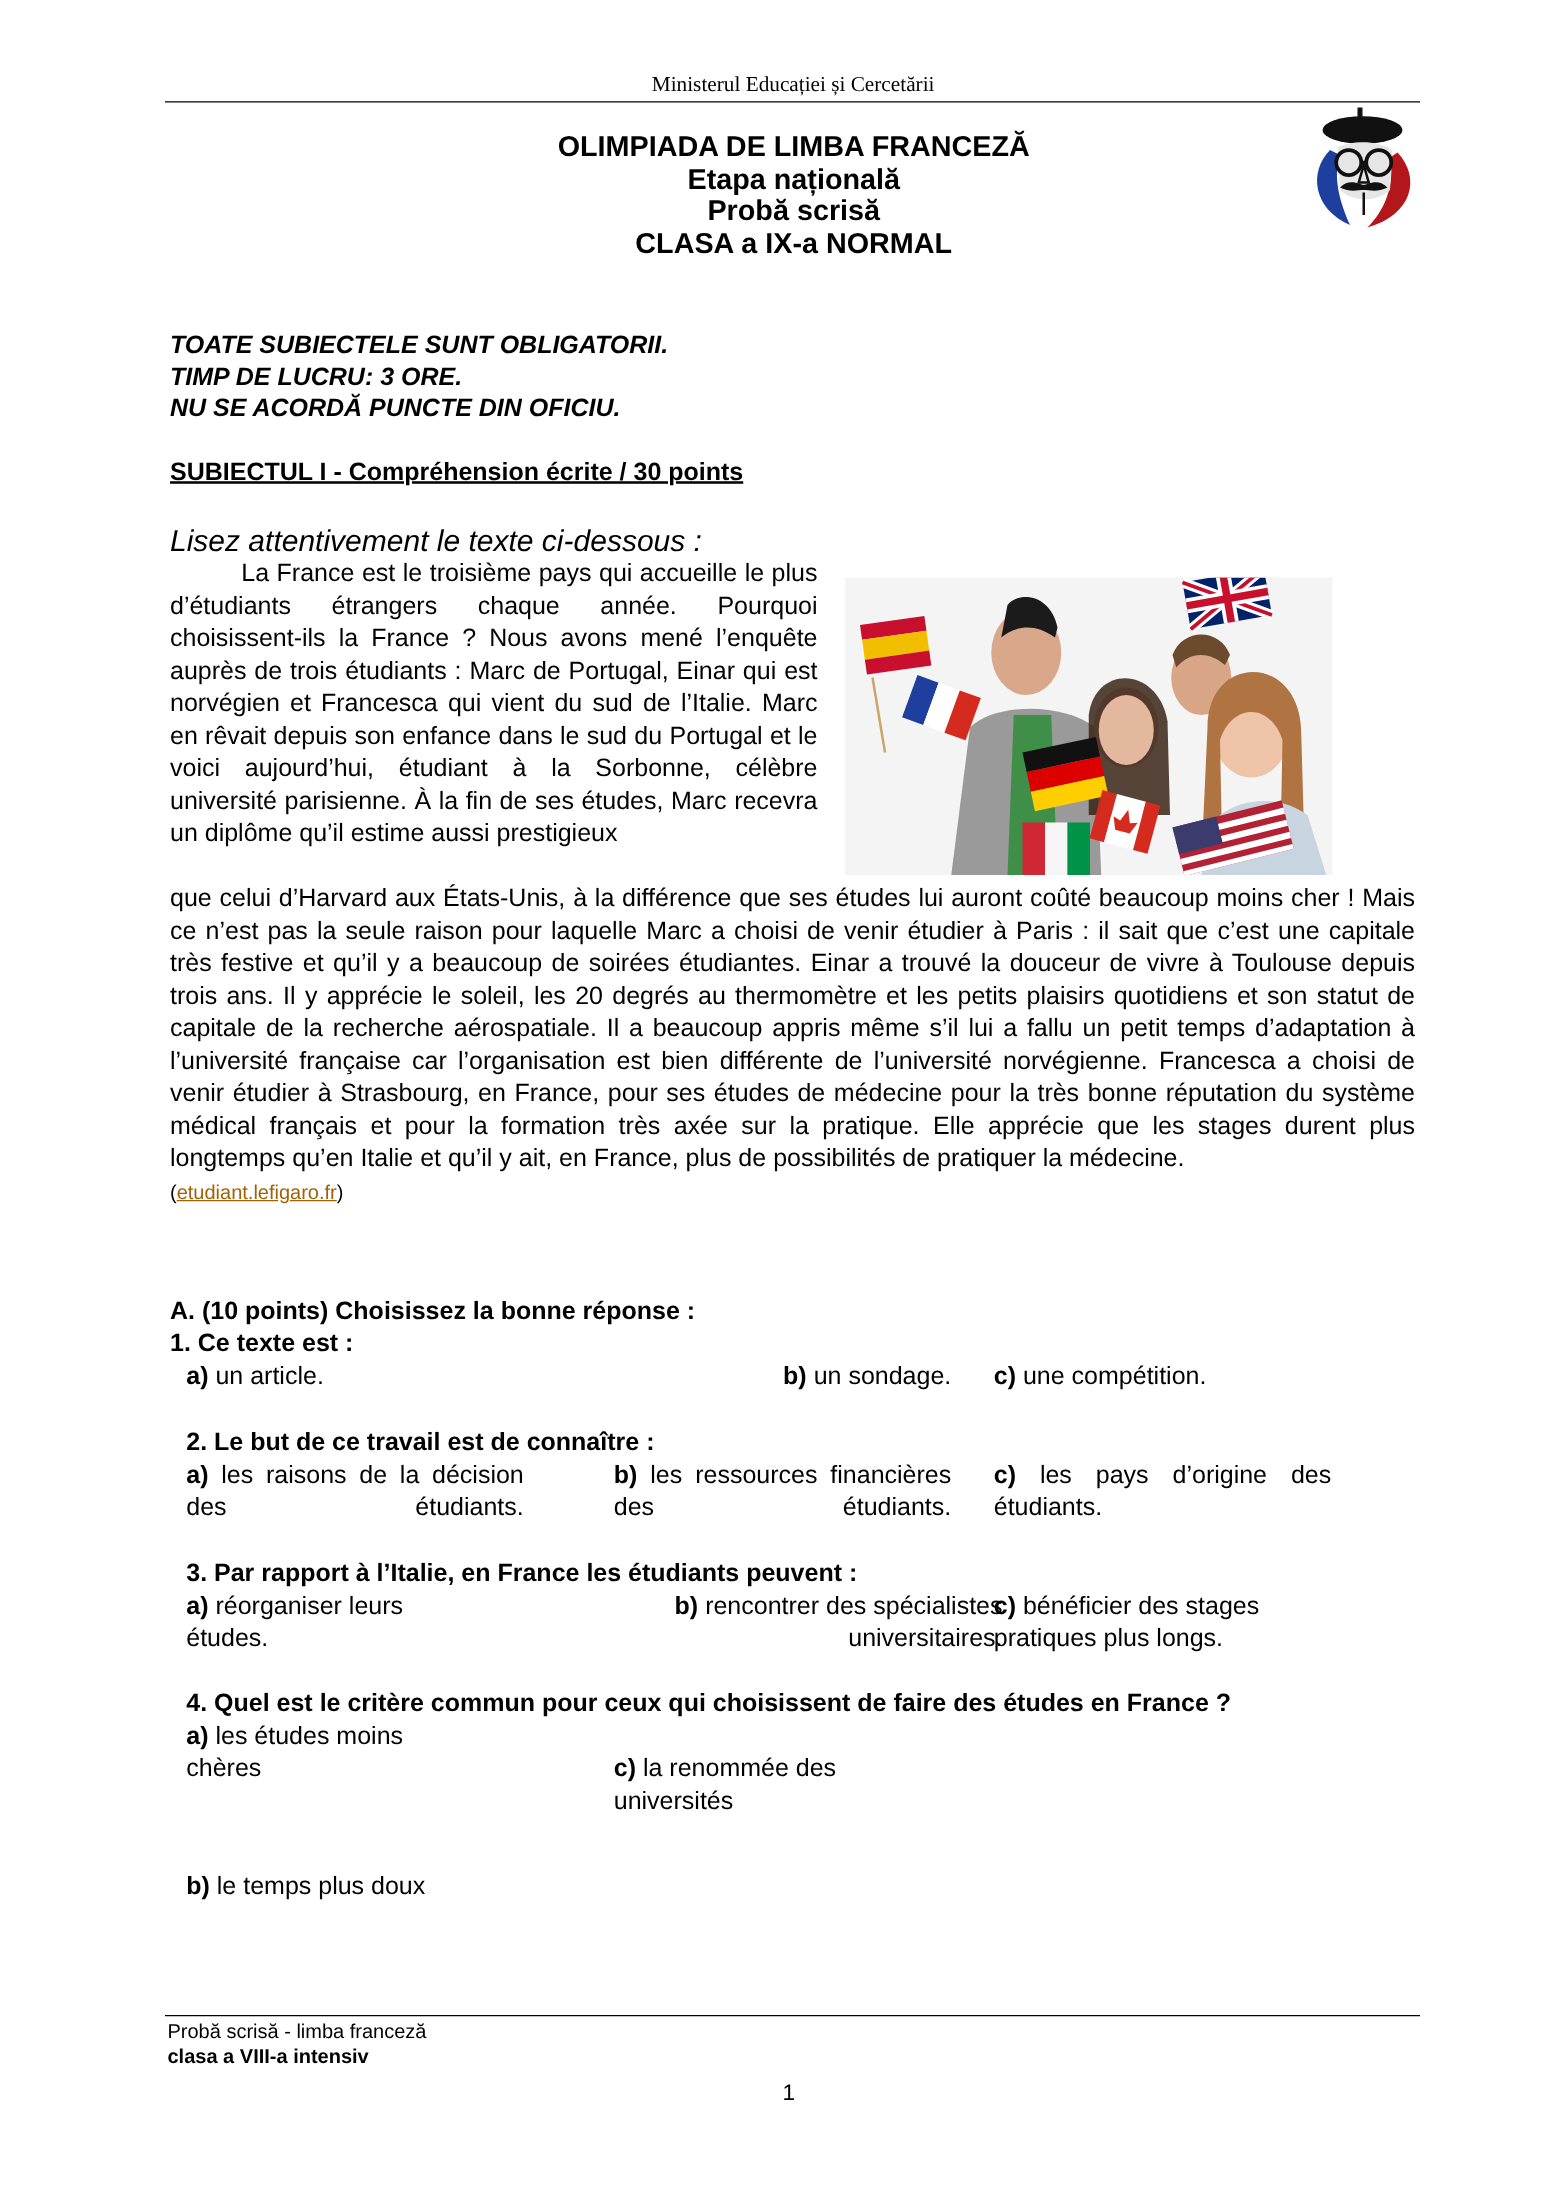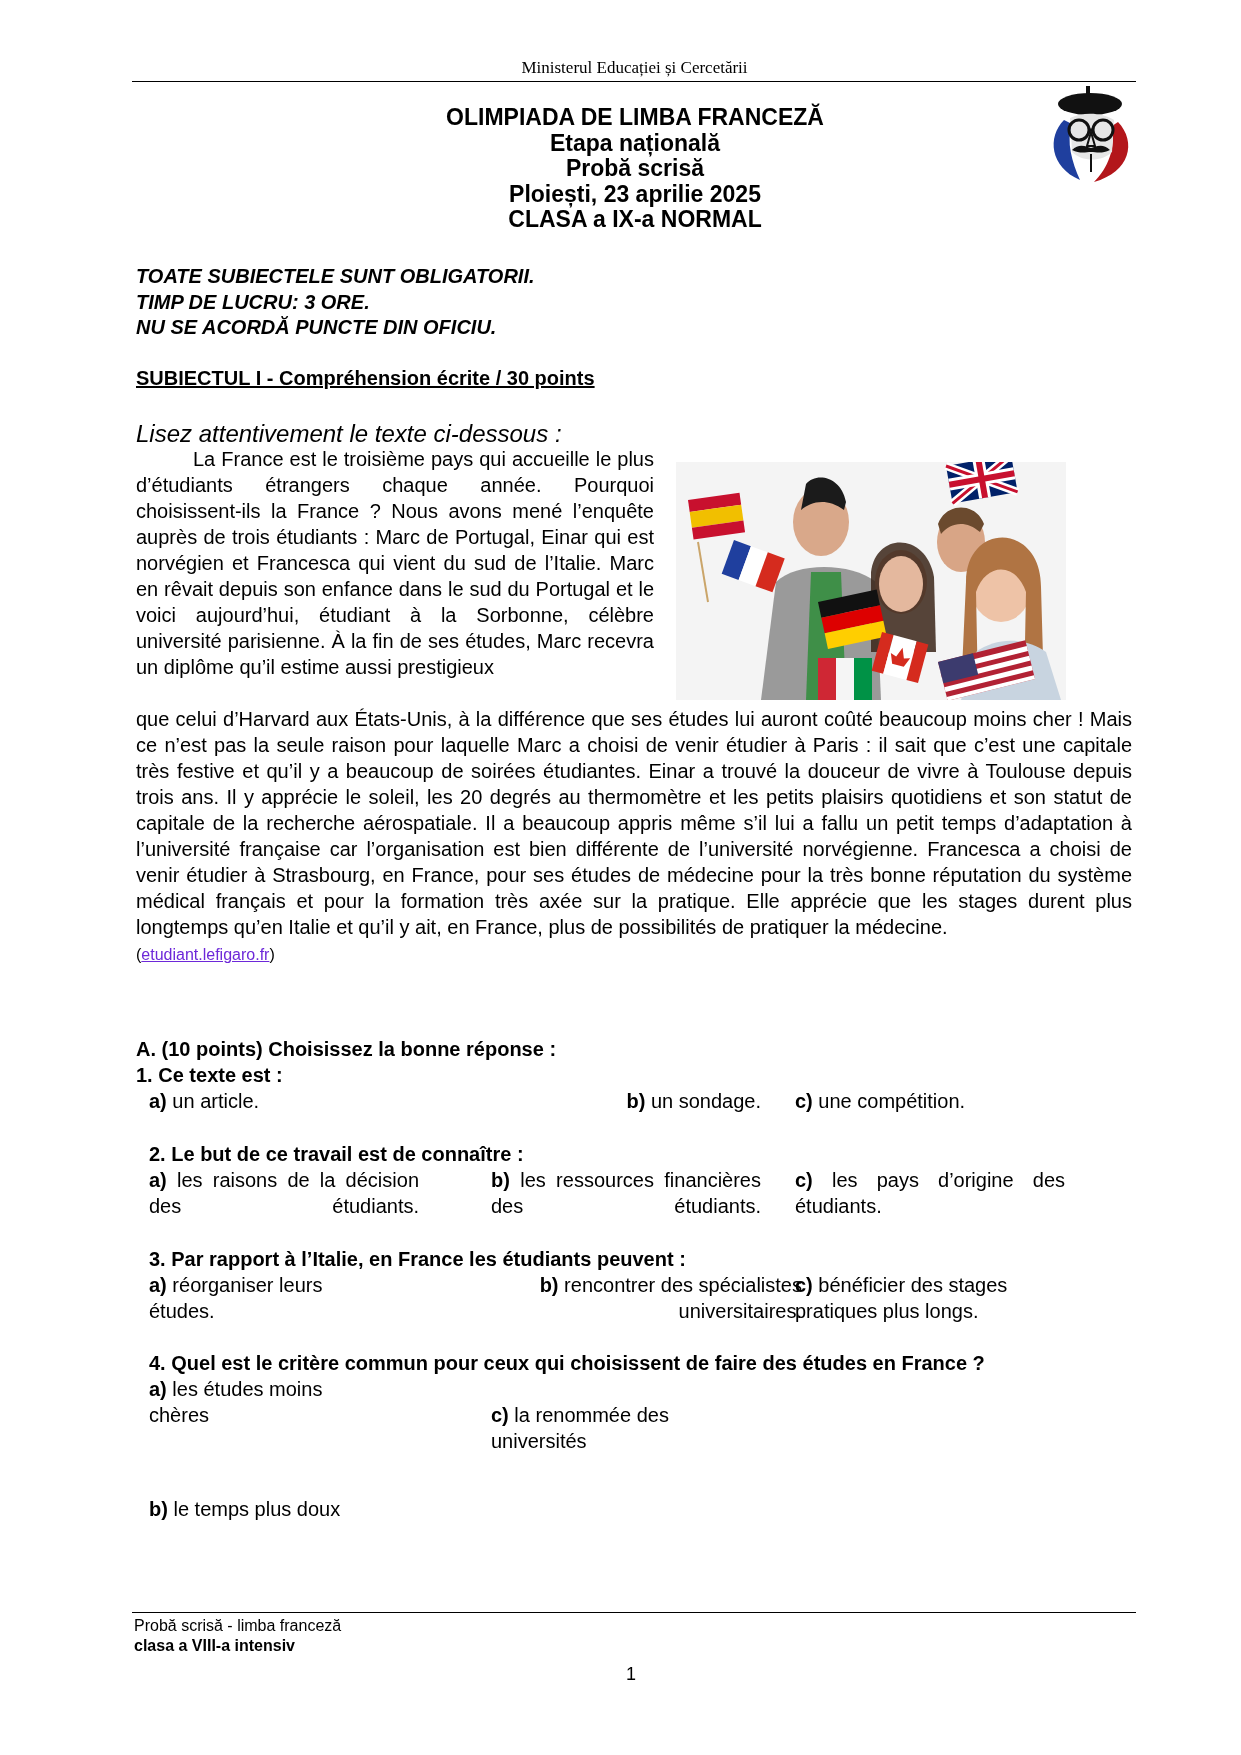--- a/index.html
+++ b/index.html
@@ -9,21 +9,21 @@
     .logo { position: absolute; top: 82px; left: 1042px; width: 100px; height: 110px; }
     .title-block { position: absolute; top: 105px; left: 340px; width: 590px; text-align: center; font-weight: bold; font-size: 23px; line-height: 25.5px; }
     .rules { position: absolute; top: 264px; left: 136px; font-weight: bold; font-style: italic; font-size: 20px; line-height: 25.5px; }
     .subject { position: absolute; top: 367px; left: 136px; font-weight: bold; font-size: 20px; text-decoration: underline; }
     .instruction { position: absolute; top: 420px; left: 136px; font-style: italic; font-size: 24px; }
     .passage-top { position: absolute; top: 446px; left: 136px; width: 518px; font-size: 20px; line-height: 26px; text-align: justify; }
     .passage-top .indent { display: inline-block; width: 57px; }
     .photo { position: absolute; top: 462px; left: 676px; width: 390px; height: 238px; overflow: hidden; background: #f5f5f5; }
     .passage-bottom { position: absolute; top: 706px; left: 136px; width: 996px; font-size: 20px; line-height: 26px; text-align: justify; }
     .source { font-size: 16px; }
-    .source a { color: #6d28d9; text-decoration: underline; }
+    .source a { color: #a16207; text-decoration: underline; }
     .qa { position: absolute; left: 136px; font-size: 20px; line-height: 26px; }
     .qa-row { position: absolute; left: 0; width: 996px; height: 60px; }
     .opt { position: absolute; top: 0; width: 270px; }
     .opt.a { left: 13px; } .opt.b { left: 355px; text-align: right; } .opt.c { left: 659px; }
     .opt.just { text-align: justify; text-align-last: justify; }
     .footer-rule { position: absolute; top: 1612px; left: 132px; width: 1004px; border-top: 1.5px solid #000; }
     .footer-1 { position: absolute; top: 1617px; left: 134px; font-size: 16px; }
     .footer-2 { position: absolute; top: 1637px; left: 134px; font-size: 16px; font-weight: bold; }
     .page-num { position: absolute; top: 1664px; left: 626px; font-size: 18px; }
     b { font-weight: bold; }
@@ -53,21 +53,20 @@
     <path d="M49 50 L45 64 L53 64 Z" fill="none" stroke="#111" stroke-width="2"></path>
     <path d="M30 68 C38 60 46 66 49 66 C52 66 60 60 68 68 C60 72 54 70 49 70 C44 70 38 72 30 68 Z" fill="#111"></path>
     <line x1="49" y1="72" x2="49" y2="90" stroke="#111" stroke-width="2"></line>
   </svg>
 </div>
 
 <div class="title-block">
   <div>OLIMPIADA DE LIMBA FRANCEZĂ</div>
   <div>Etapa națională</div>
   <div>Probă scrisă</div>
-  <div>Ploiești, 23 aprilie 2025</div>
   <div>CLASA a IX-a NORMAL</div>
 </div>
 
 <div class="rules">
   <div>TOATE SUBIECTELE SUNT OBLIGATORII.</div>
   <div>TIMP DE LUCRU: 3 ORE.</div>
   <div>NU SE ACORDĂ PUNCTE DIN OFICIU.</div>
 </div>
 
 <div class="subject">SUBIECTUL I - Compréhension écrite / 30 points</div>

